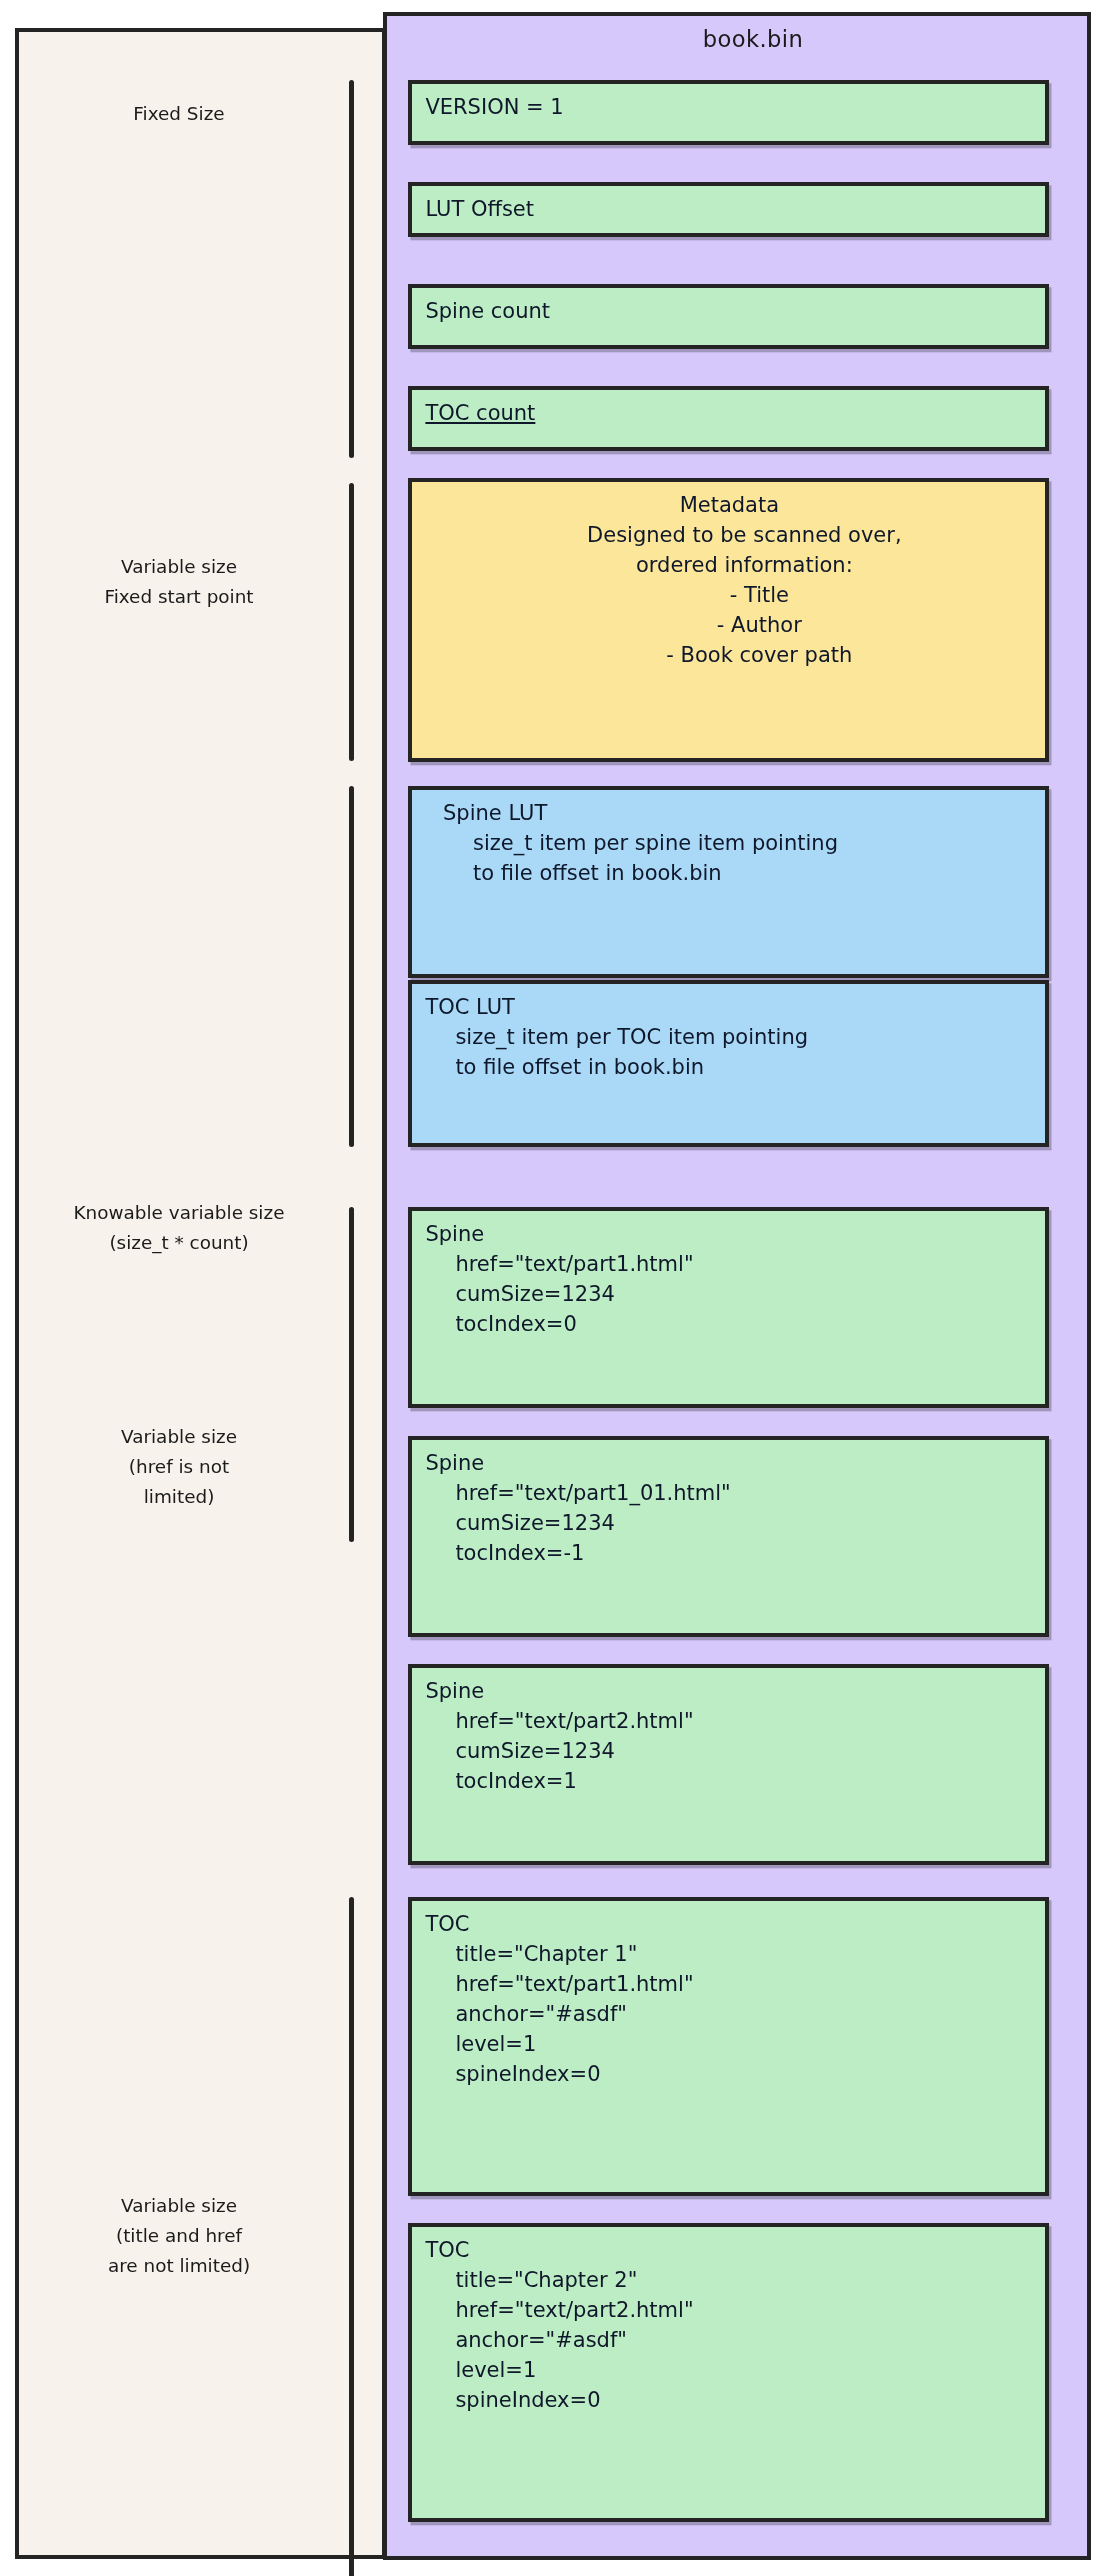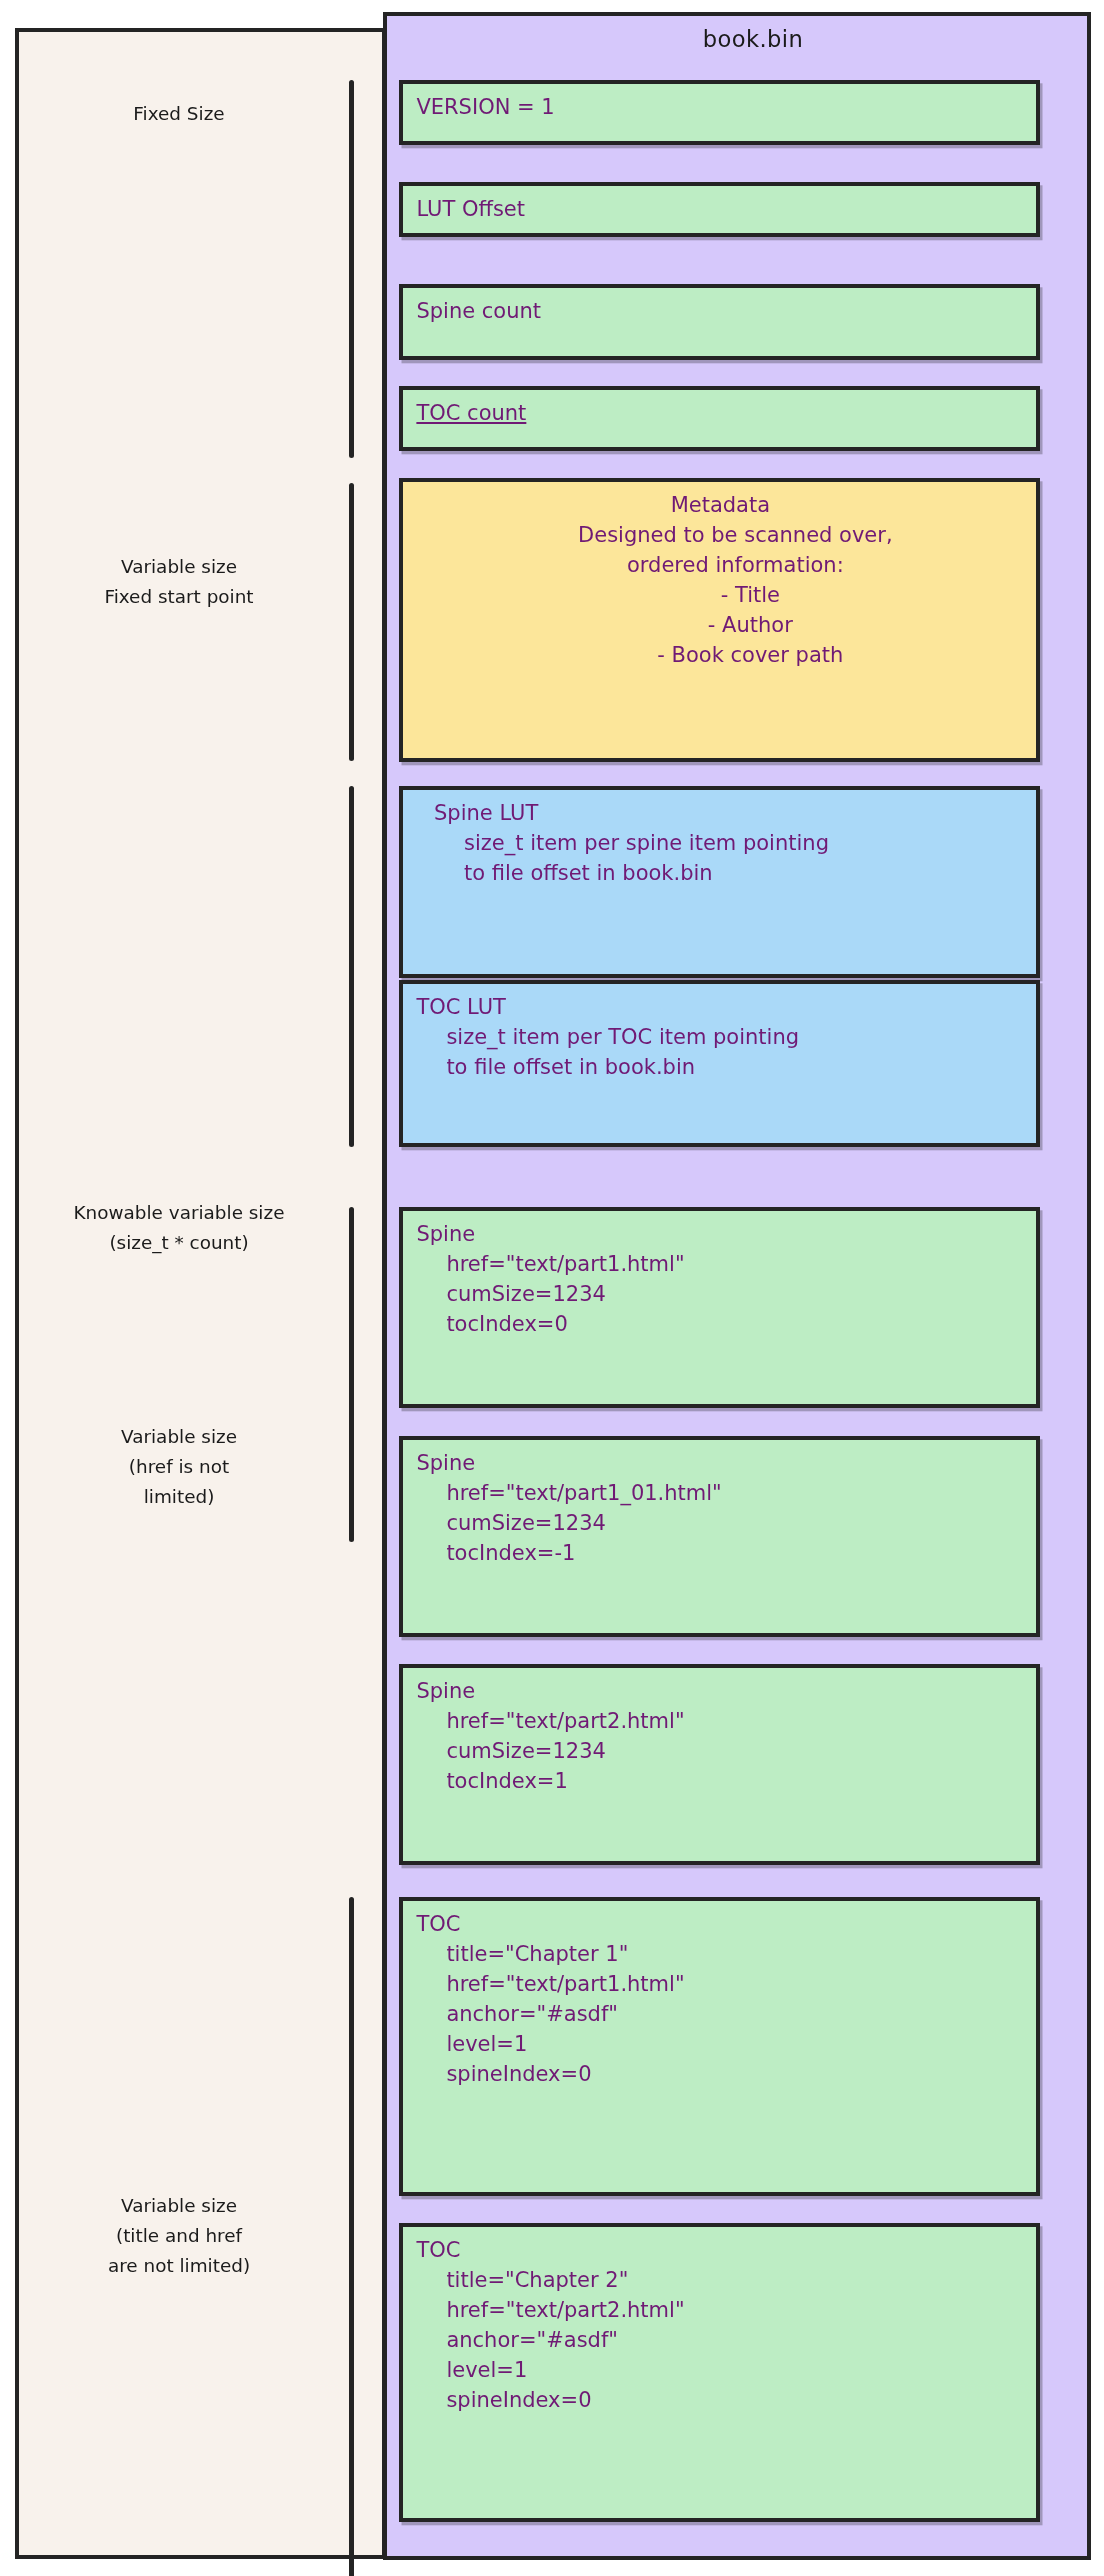--- a/index.html
+++ b/index.html
@@ -73,29 +73,29 @@
     font-family: "DejaVu Sans", sans-serif;
     font-size: 18.4px;
     line-height: 30px;
     color: #1b1b1b;
     white-space: pre-line;
   }
 
   
   .box {
     position: absolute;
-    left: 399px;
+    left: 408px;
     width: 641px;
     box-sizing: border-box;
     border: 4.2px solid #242424;
     padding: 8.4px 11.7px 8.4px 13.4px;
     font-family: "DejaVu Sans", sans-serif;
     font-size: 21px;
     line-height: 30px;
-    color: #701a75;
+    color: #0f172a;
     box-shadow: 2.5px 3.3px 0 rgba(20,20,20,0.28);
   }
   .box.green  { background: #bdedc4; }
   .box.yellow { background: #fce69a; text-align: center; }
   .box.blue   { background: #aad9f8; }
 
   .box .hdr {
     display: block;
     white-space: pre;
   }
@@ -140,21 +140,21 @@
 are not limited)</div>
 
   <div class="box green" style="top:80px;  height:65px;">
     <span class="hdr">VERSION = 1</span>
   </div>
 
   <div class="box green" style="top:182px; height:55px;">
     <span class="hdr">LUT Offset</span>
   </div>
 
-  <div class="box green" style="top:284px; height:76px;">
+  <div class="box green" style="top:284px; height:65px;">
     <span class="hdr">Spine count</span>
   </div>
 
   <div class="box green" style="top:386px; height:65px;text-decoration:underline;">
     <span class="hdr">TOC count</span>
   </div>
 
   <div class="box yellow" style="top:478px; height:284px;">
     <span class="hdr">Metadata</span>
     <span class="sub">Designed to be scanned over,</span>

